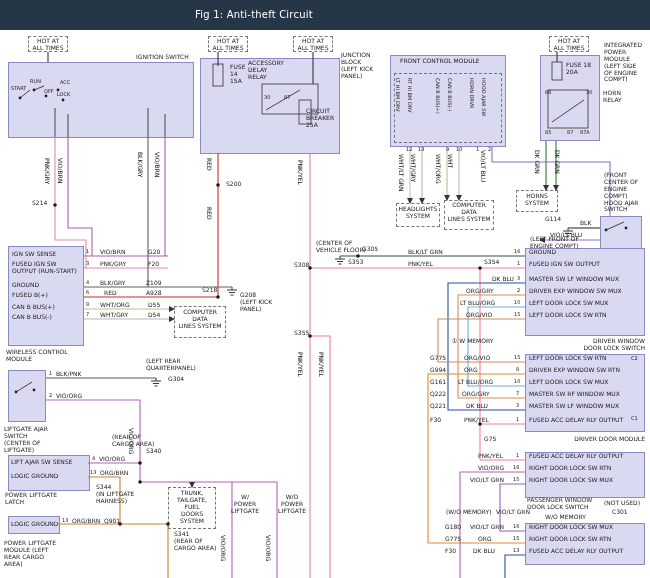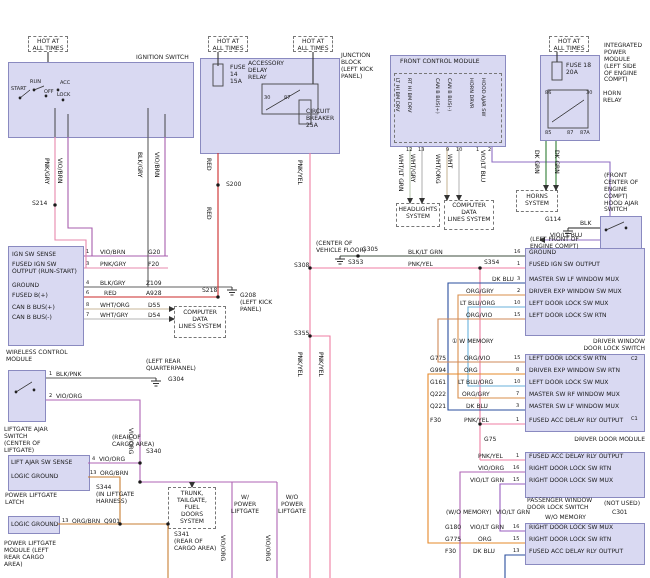--- a/index.html
+++ b/index.html
@@ -15,20 +15,23 @@
   .lbl{position:absolute;font-size:6px;line-height:1.15;color:#1a1a1a;white-space:pre;}
   .t5{font-size:5px;}
   .v{transform:rotate(90deg);transform-origin:0 0;}
   .c{transform:translateX(-50%);text-align:center;}
   .r{transform:translateX(-100%);text-align:right;}
 </style>
 </head>
 <body>
 
 <div class="stage" style="background: rgb(255, 255, 255);">
+  <div class="header" style="background: rgb(37, 54, 70);">
+    <span class="t" style="color: rgb(255, 255, 255);">Fig 1: Anti-theft Circuit</span>
+  </div>
   <div id="boxes">
       <div class="box lav" style="left: 8px; top: 62px; width: 186px; height: 76px; background: rgb(217, 217, 242); border-color: rgb(138, 138, 192);"></div>
       <div class="box lav" style="left: 200px; top: 58px; width: 140px; height: 96px; background: rgb(217, 217, 242); border-color: rgb(138, 138, 192);"></div>
       <div class="box lav" style="left: 390px; top: 55px; width: 116px; height: 92px; background: rgb(217, 217, 242); border-color: rgb(138, 138, 192);"></div>
       <div class="box dash" style="left: 394px; top: 73px; width: 108px; height: 70px;"></div>
       <div class="box lav" style="left: 540px; top: 55px; width: 60px; height: 86px; background: rgb(217, 217, 242); border-color: rgb(138, 138, 192);"></div>
       <div class="box lav" style="left: 600px; top: 216px; width: 42px; height: 36px; background: rgb(217, 217, 242); border-color: rgb(138, 138, 192);"></div>
       <div class="box lav" style="left: 8px; top: 246px; width: 76px; height: 100px; background: rgb(217, 217, 242); border-color: rgb(138, 138, 192);"></div>
       <div class="box lav" style="left: 8px; top: 370px; width: 38px; height: 52px; background: rgb(217, 217, 242); border-color: rgb(138, 138, 192);"></div>
       <div class="box lav" style="left: 8px; top: 455px; width: 82px; height: 36px; background: rgb(217, 217, 242); border-color: rgb(138, 138, 192);"></div>

